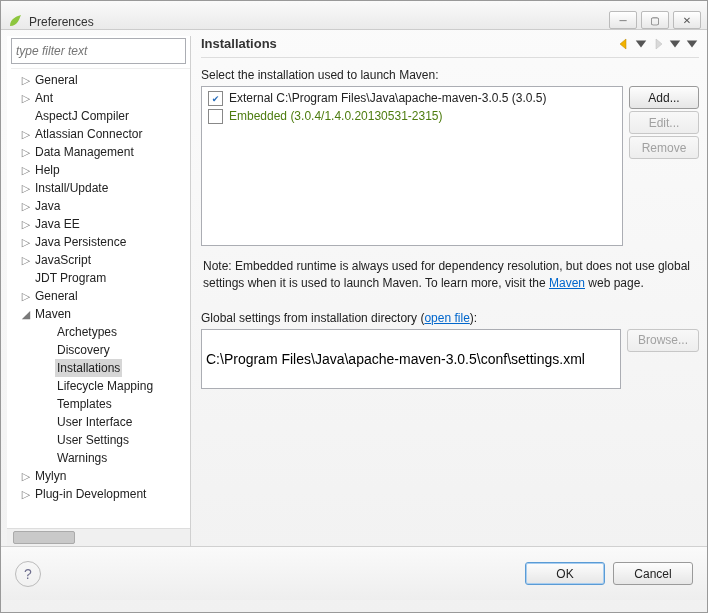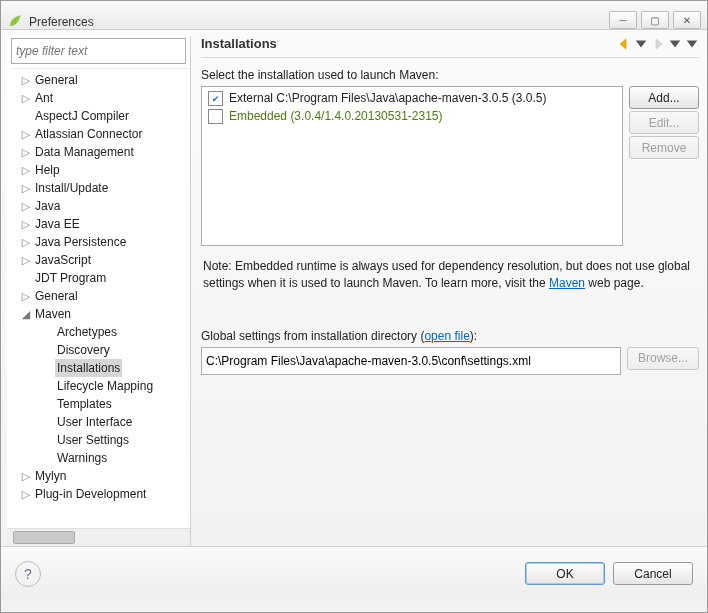--- a/index.html
+++ b/index.html
@@ -38,24 +38,24 @@
   .chk{width:13px;height:13px;border:1px solid #888;background:#fff;display:flex;align-items:center;justify-content:center}
   .chk.on::after{content:"✔";font-size:9px;color:#2b6fbb}
   .li .txt{color:#222}
   .li.disabled .txt{color:#4d7c0f}
   .btncol{display:flex;flex-direction:column;gap:2px}
   .btn{min-width:70px;height:23px;padding:0 10px;border:1px solid #9a9a9a;border-radius:3px;background:linear-gradient(#fdfdfd,#e6e6e6);color:#222;font-family:inherit;font-size:12px;display:inline-flex;align-items:center;justify-content:center}
   .btn[disabled]{color:#a1a1a1;border-color:#c7c7c7;background:linear-gradient(#f8f8f8,#ededed)}
   .btn.primary{border-color:#5a9bd5;box-shadow:0 0 0 1px #a7cdf0 inset}
   .note{margin:12px 2px 0 2px;line-height:1.45;color:#222}
   a.link{color:#0066cc;text-decoration:underline}
-  .gs-row{margin-top:36px}
+  .gs-row{margin-top:18px}
   .gs-label{margin-bottom:4px}
   .gs-input-row{display:flex;gap:6px}
-  .gs-input{flex:1;height:22px;border:1px solid #abadb3;padding:2px 4px;font-family:inherit;font-size:12px;background:#fff}
+  .gs-input{flex:1;height:22px;border:1px solid #abadb3;padding:18px 4px;font-family:inherit;font-size:14px;background:#fff}
   .footer{height:53px;border-top:1px solid #d0d0d0;display:flex;align-items:center;padding:0 14px;background:linear-gradient(#fafafa,#eee)}
   .help{width:24px;height:24px;border:1px solid #bbb;border-radius:50%;display:flex;align-items:center;justify-content:center;color:#6e6e8e;font-size:14px}
   .spacer{flex:1}
   .footer .btn{min-width:80px}
 </style>
 </head>
 <body>
 
 <div class="titlebar">
   <span class="leaf">

